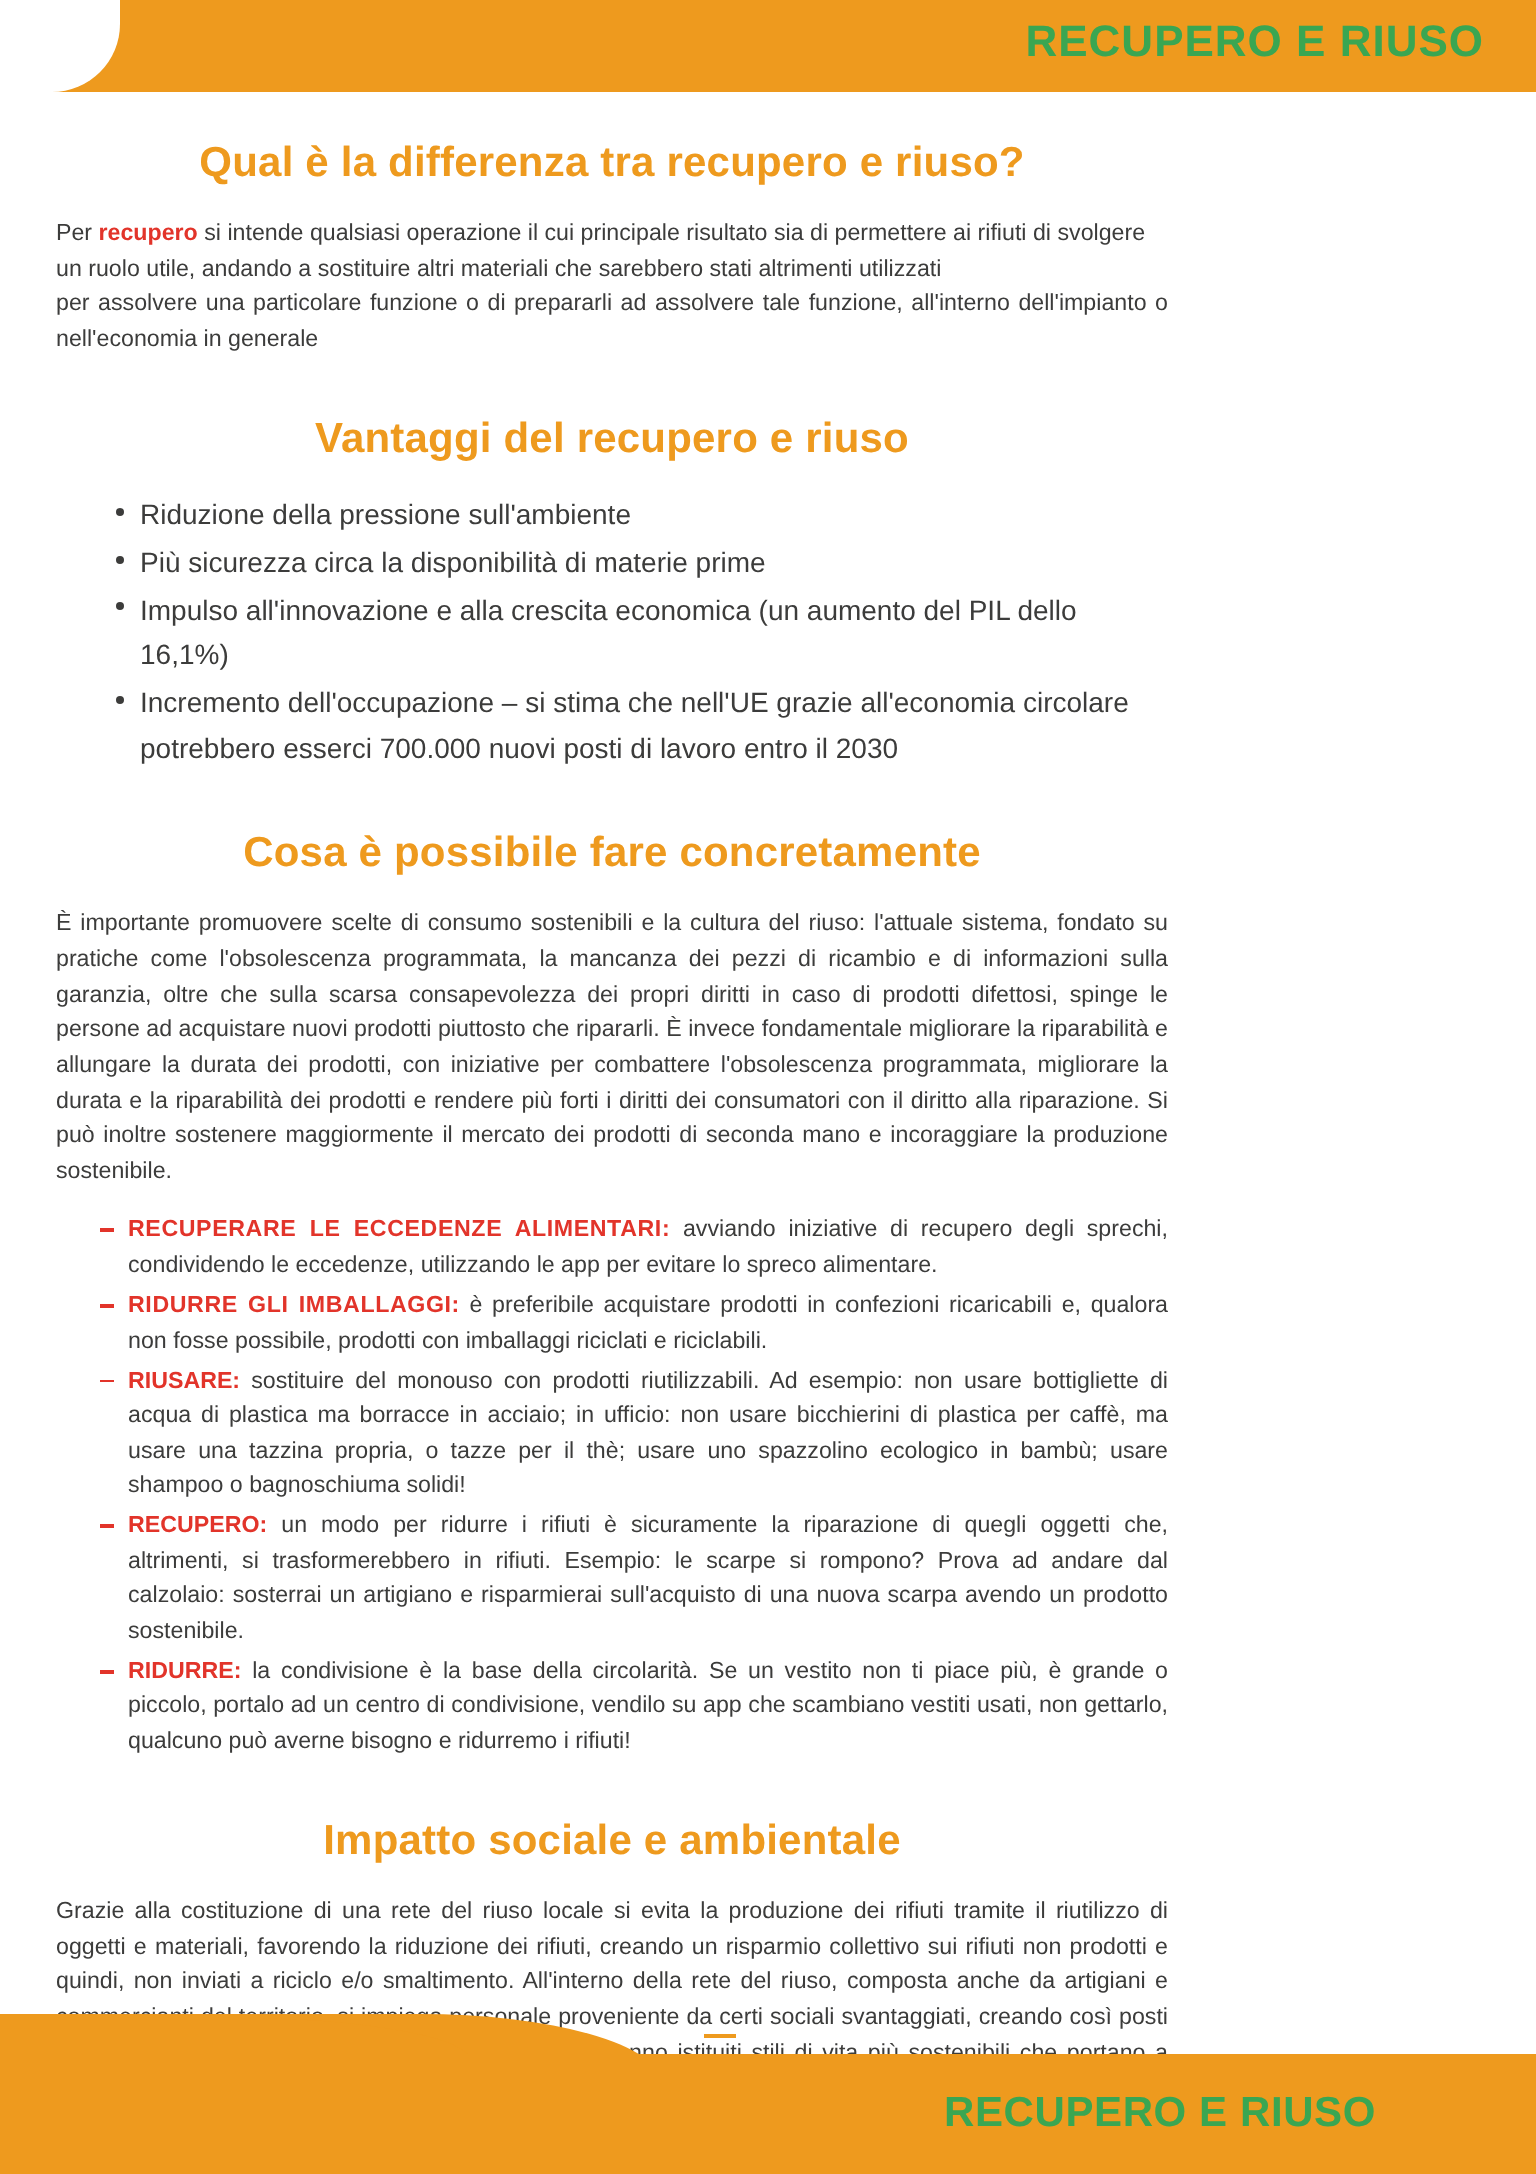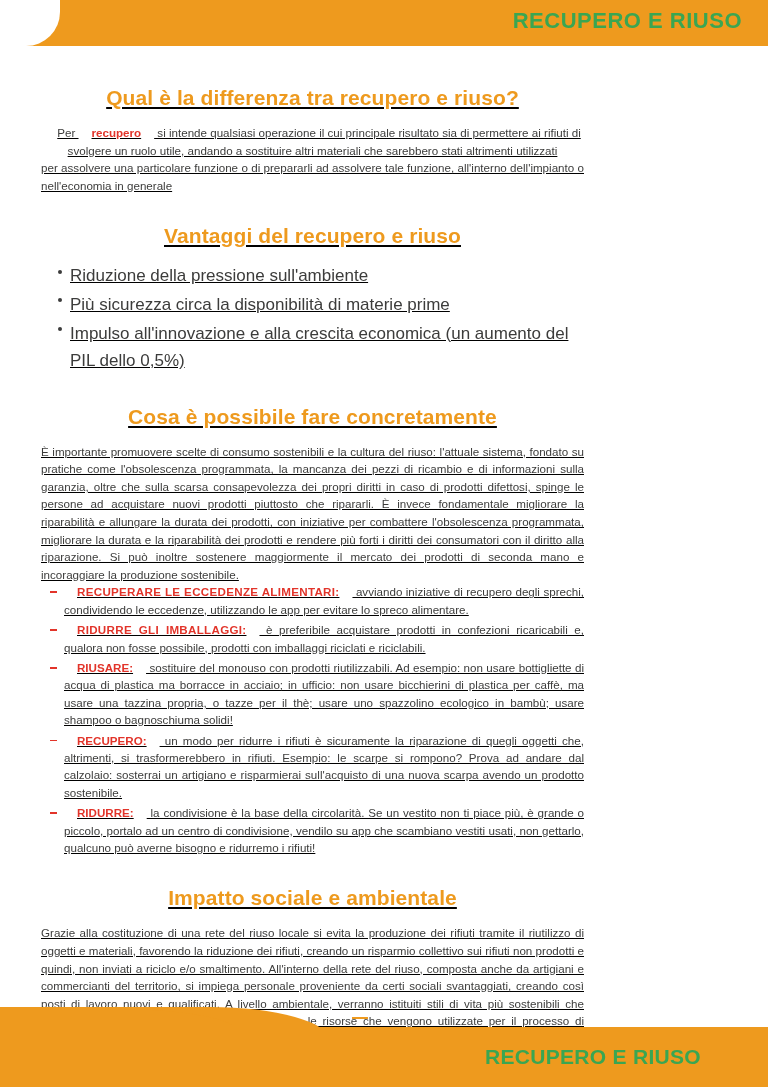--- a/index.html
+++ b/index.html
@@ -1,15 +1,15 @@
 <!DOCTYPE html>
 <html><head>
 <meta charset="utf-8">
 <style>
-  * { box-sizing: border-box; padding-left: 13px; }
+  * { box-sizing: border-box; }
   html, body { margin: 0; padding: 0; }
   body {
     width: 768px;
     height: 1087px;
     position: relative;
     background: #ffffff;
     font-family: "Liberation Sans", sans-serif;
     overflow: hidden;
   }
 
@@ -45,72 +45,71 @@
     height: 26px;
     background: #ee9a1e;
     border-radius: 0 0 60% 40%;
     transform: skewX(-8deg);
     opacity: 0;
   }
 
   
   .content {
     position: absolute;
-    top: 56px;
+    top: 40px;
     left: 0;
     width: 612px;
     padding: 0 28px;
-    text-decoration: underline;
   }
 
   h2.section-title {
     text-align: center;
     color: #ee9a1e;
     font-size: 21px;
     font-weight: bold;
     margin: 30px 0 14px 0;
     letter-spacing: 0.1px;
   }
 
   p.body, .li-text {
     font-size: 11.6px;
     line-height: 1.52;
     color: #3c3c3b;
     text-align: justify;
     margin: 0;
   }
-  p.body.ragged { text-align: center; }
+  p.body.ragged { text-align: left; }
   p.body + p.body { margin-top: 0; }
 
   .accent { color: #e2342a; font-weight: bold; }
 
   ul.simple {
     margin: 4px 0 0 0;
     padding-left: 30px;
     list-style: none;
   }
   ul.simple > li {
     position: relative;
-    font-size: 17px;
+    font-size: 14px;
     line-height: 1.62;
     color: #3c3c3b;
     padding-left: 12px;
     margin-bottom: 1px;
   }
   ul.simple > li:before {
     content: "";
     position: absolute;
     left: 0; top: 7.5px;
     width: 4px; height: 4px;
     border-radius: 50%;
     background: #3c3c3b;
   }
 
   ul.dashed {
-    margin: 0 0 0 0;
+    margin: 12px 0 0 0;
     padding-left: 22px;
     list-style: none;
   }
   ul.dashed > li {
     position: relative;
     padding-left: 14px;
     margin-bottom: 3px;
     font-size: 11.6px;
     line-height: 1.5;
     color: #3c3c3b;
@@ -196,21 +195,22 @@
   <p class="body ragged"><span>Per </span><span class="accent">recupero</span><span> si intende qualsiasi operazione il cui principale risultato sia di permettere ai rifiuti di svolgere un ruolo utile, andando a sostituire altri materiali che sarebbero stati altrimenti utilizzati</span></p>
 
   <p class="body">per assolvere una particolare funzione o di prepararli ad assolvere tale funzione, all'interno dell'impianto o nell'economia in generale</p>
 
 
   <h2 class="section-title">Vantaggi del recupero e riuso</h2>
 
   <ul class="simple">
     <li>Riduzione della pressione sull'ambiente</li>
     <li>Più sicurezza circa la disponibilità di materie prime</li>
-    <li>Impulso all'innovazione e alla crescita economica (un aumento del PIL dello 0,5%)</li>
+    <li>Impulso all'innovazione e alla crescita economica (un aumento del PIL dello 16,1%)</li>
+    <li>Incremento dell'occupazione – si stima che nell'UE grazie all'economia circolare potrebbero esserci 700.000 nuovi posti di lavoro entro il 2030</li>
   </ul>
 
   <h2 class="section-title">Cosa è possibile fare concretamente</h2>
 
   <p class="body">È importante promuovere scelte di consumo sostenibili e la cultura del riuso: l'attuale sistema, fondato su pratiche come l'obsolescenza programmata, la mancanza dei pezzi di ricambio e di informazioni sulla garanzia, oltre che sulla scarsa consapevolezza dei propri diritti in caso di prodotti difettosi, spinge le persone ad acquistare nuovi prodotti piuttosto che ripararli. È invece fondamentale migliorare la riparabilità e allungare la durata dei prodotti, con iniziative per combattere l'obsolescenza programmata, migliorare la durata e la riparabilità dei prodotti e rendere più forti i diritti dei consumatori con il diritto alla riparazione. Si può inoltre sostenere maggiormente il mercato dei prodotti di seconda mano e incoraggiare la produzione sostenibile.</p>
 
   <ul class="dashed">
     <li><span class="li-label spaced">RECUPERARE LE ECCEDENZE ALIMENTARI:</span><span> avviando iniziative di recupero degli sprechi, condividendo le eccedenze, utilizzando le app per evitare lo spreco alimentare.</span></li>
     <li><span class="li-label spaced">RIDURRE GLI IMBALLAGGI:</span><span> è preferibile acquistare prodotti in confezioni ricaricabili e, qualora non fosse possibile, prodotti con imballaggi riciclati e riciclabili.</span></li>
     <li><span class="li-label">RIUSARE:</span><span> sostituire del monouso con prodotti riutilizzabili. Ad esempio: non usare bottigliette di acqua di plastica ma borracce in acciaio; in ufficio: non usare bicchierini di plastica per caffè, ma usare una tazzina propria, o tazze per il thè; usare uno spazzolino ecologico in bambù; usare shampoo o bagnoschiuma solidi!</span></li>

